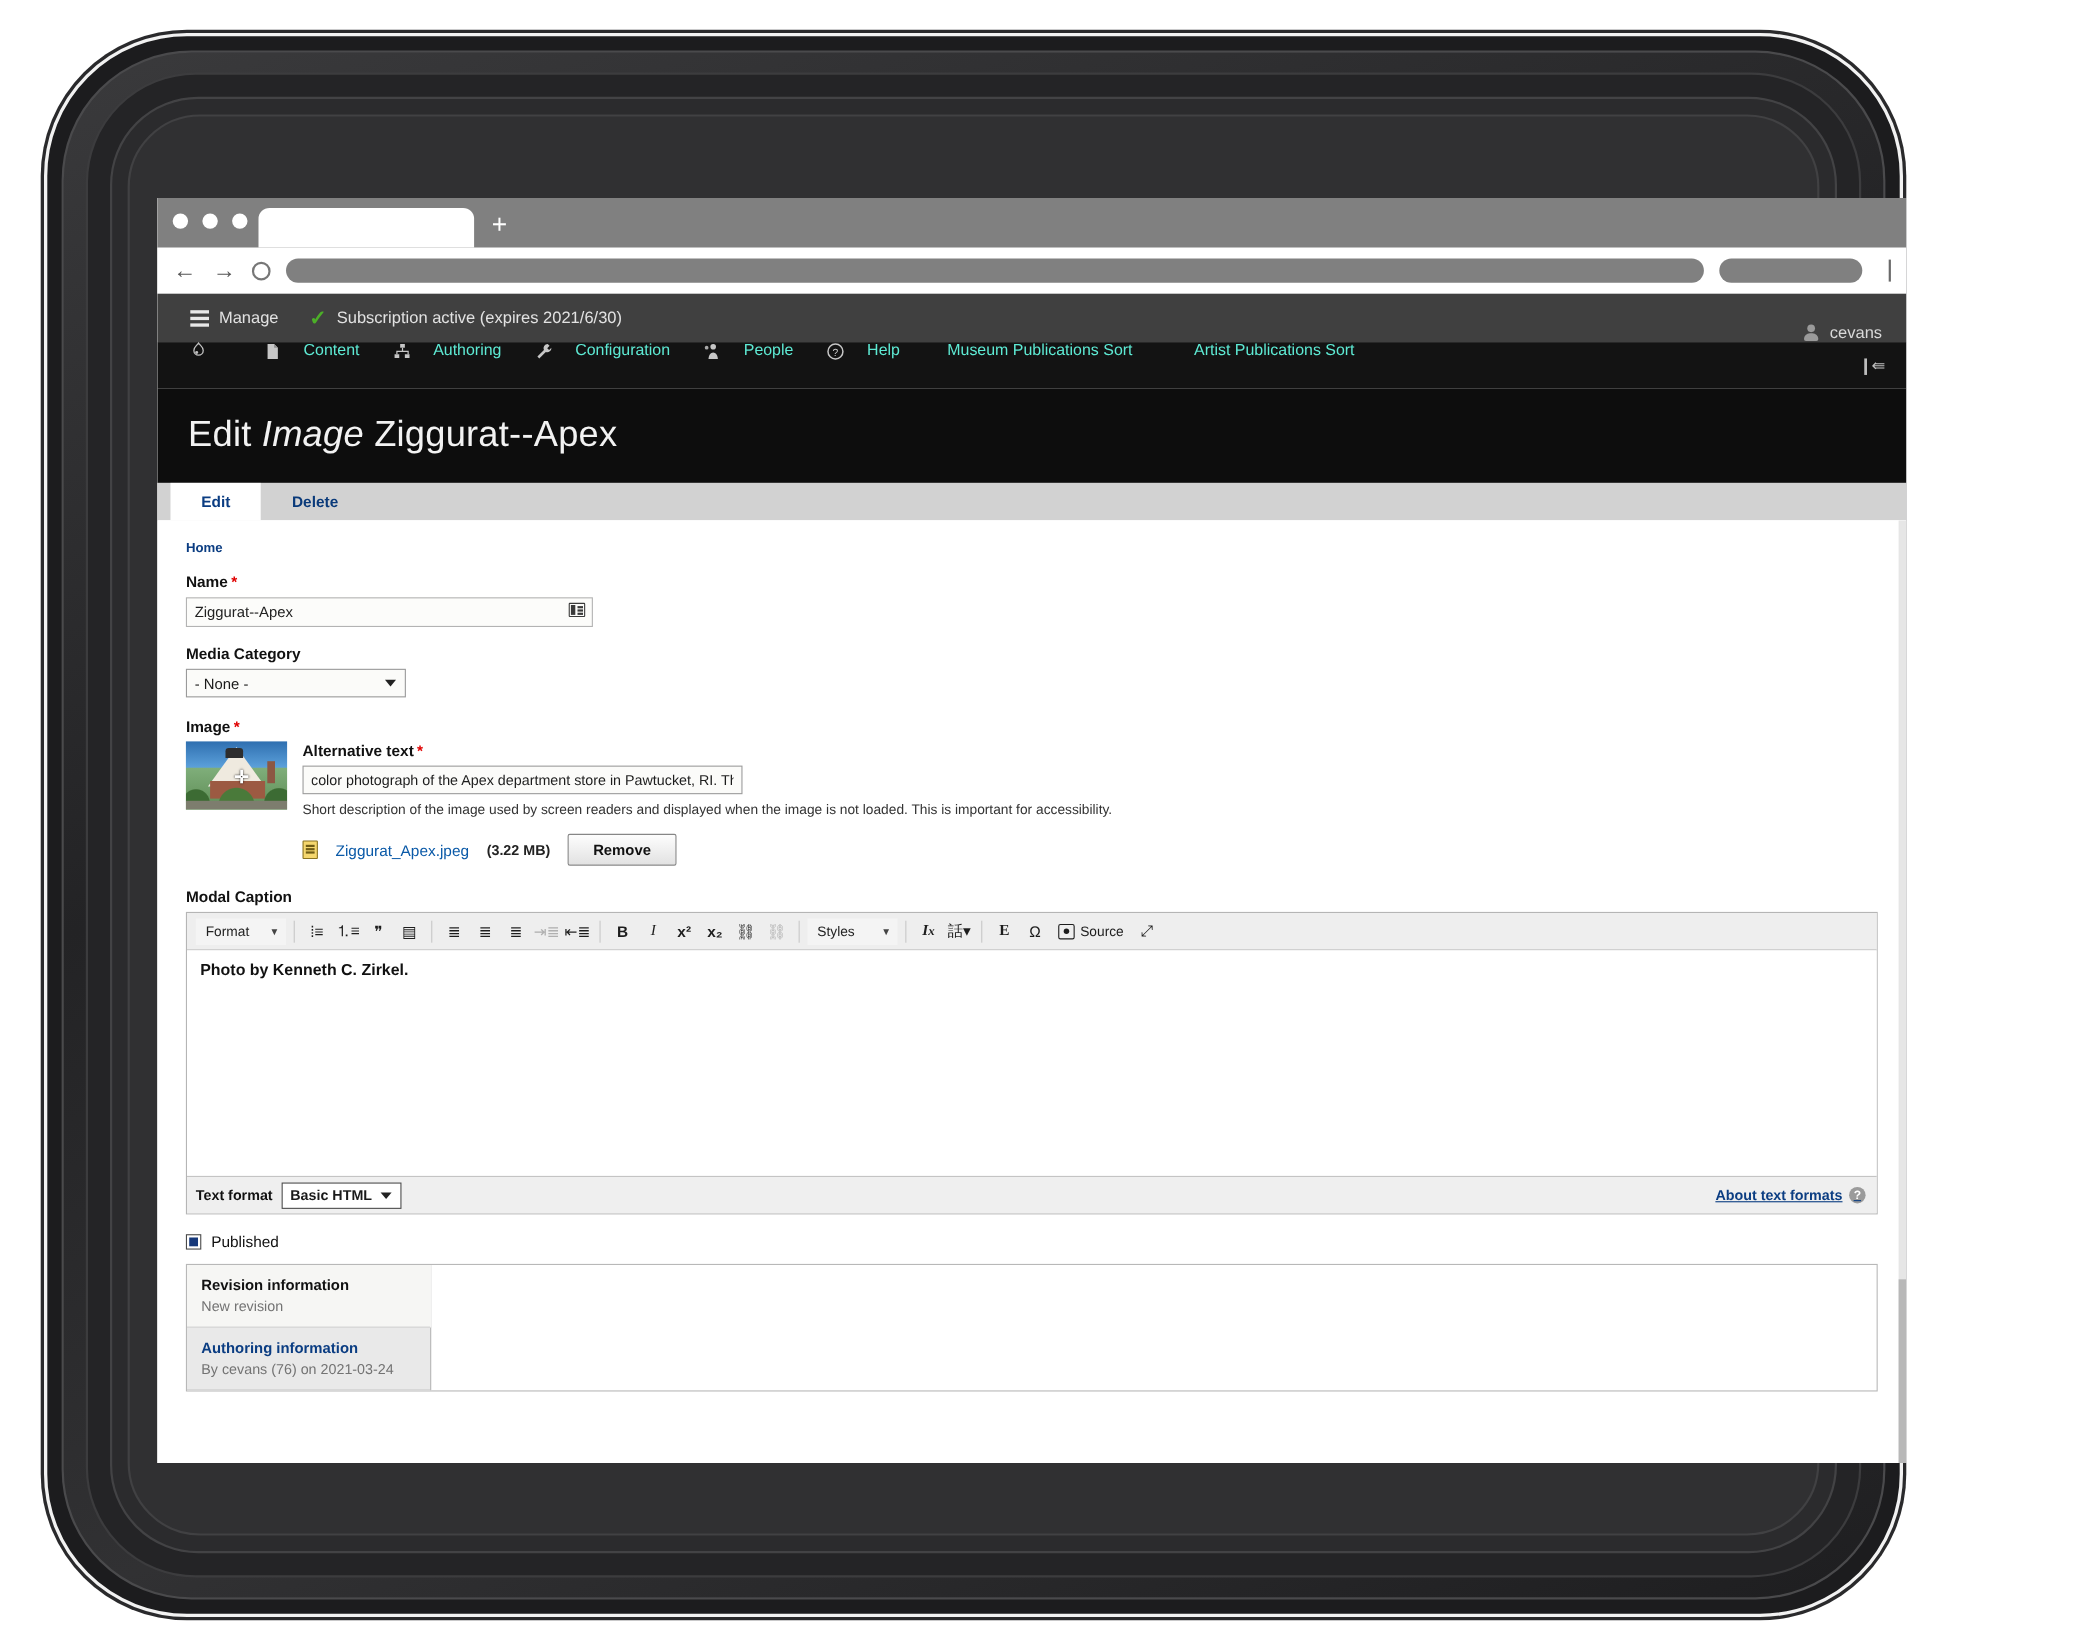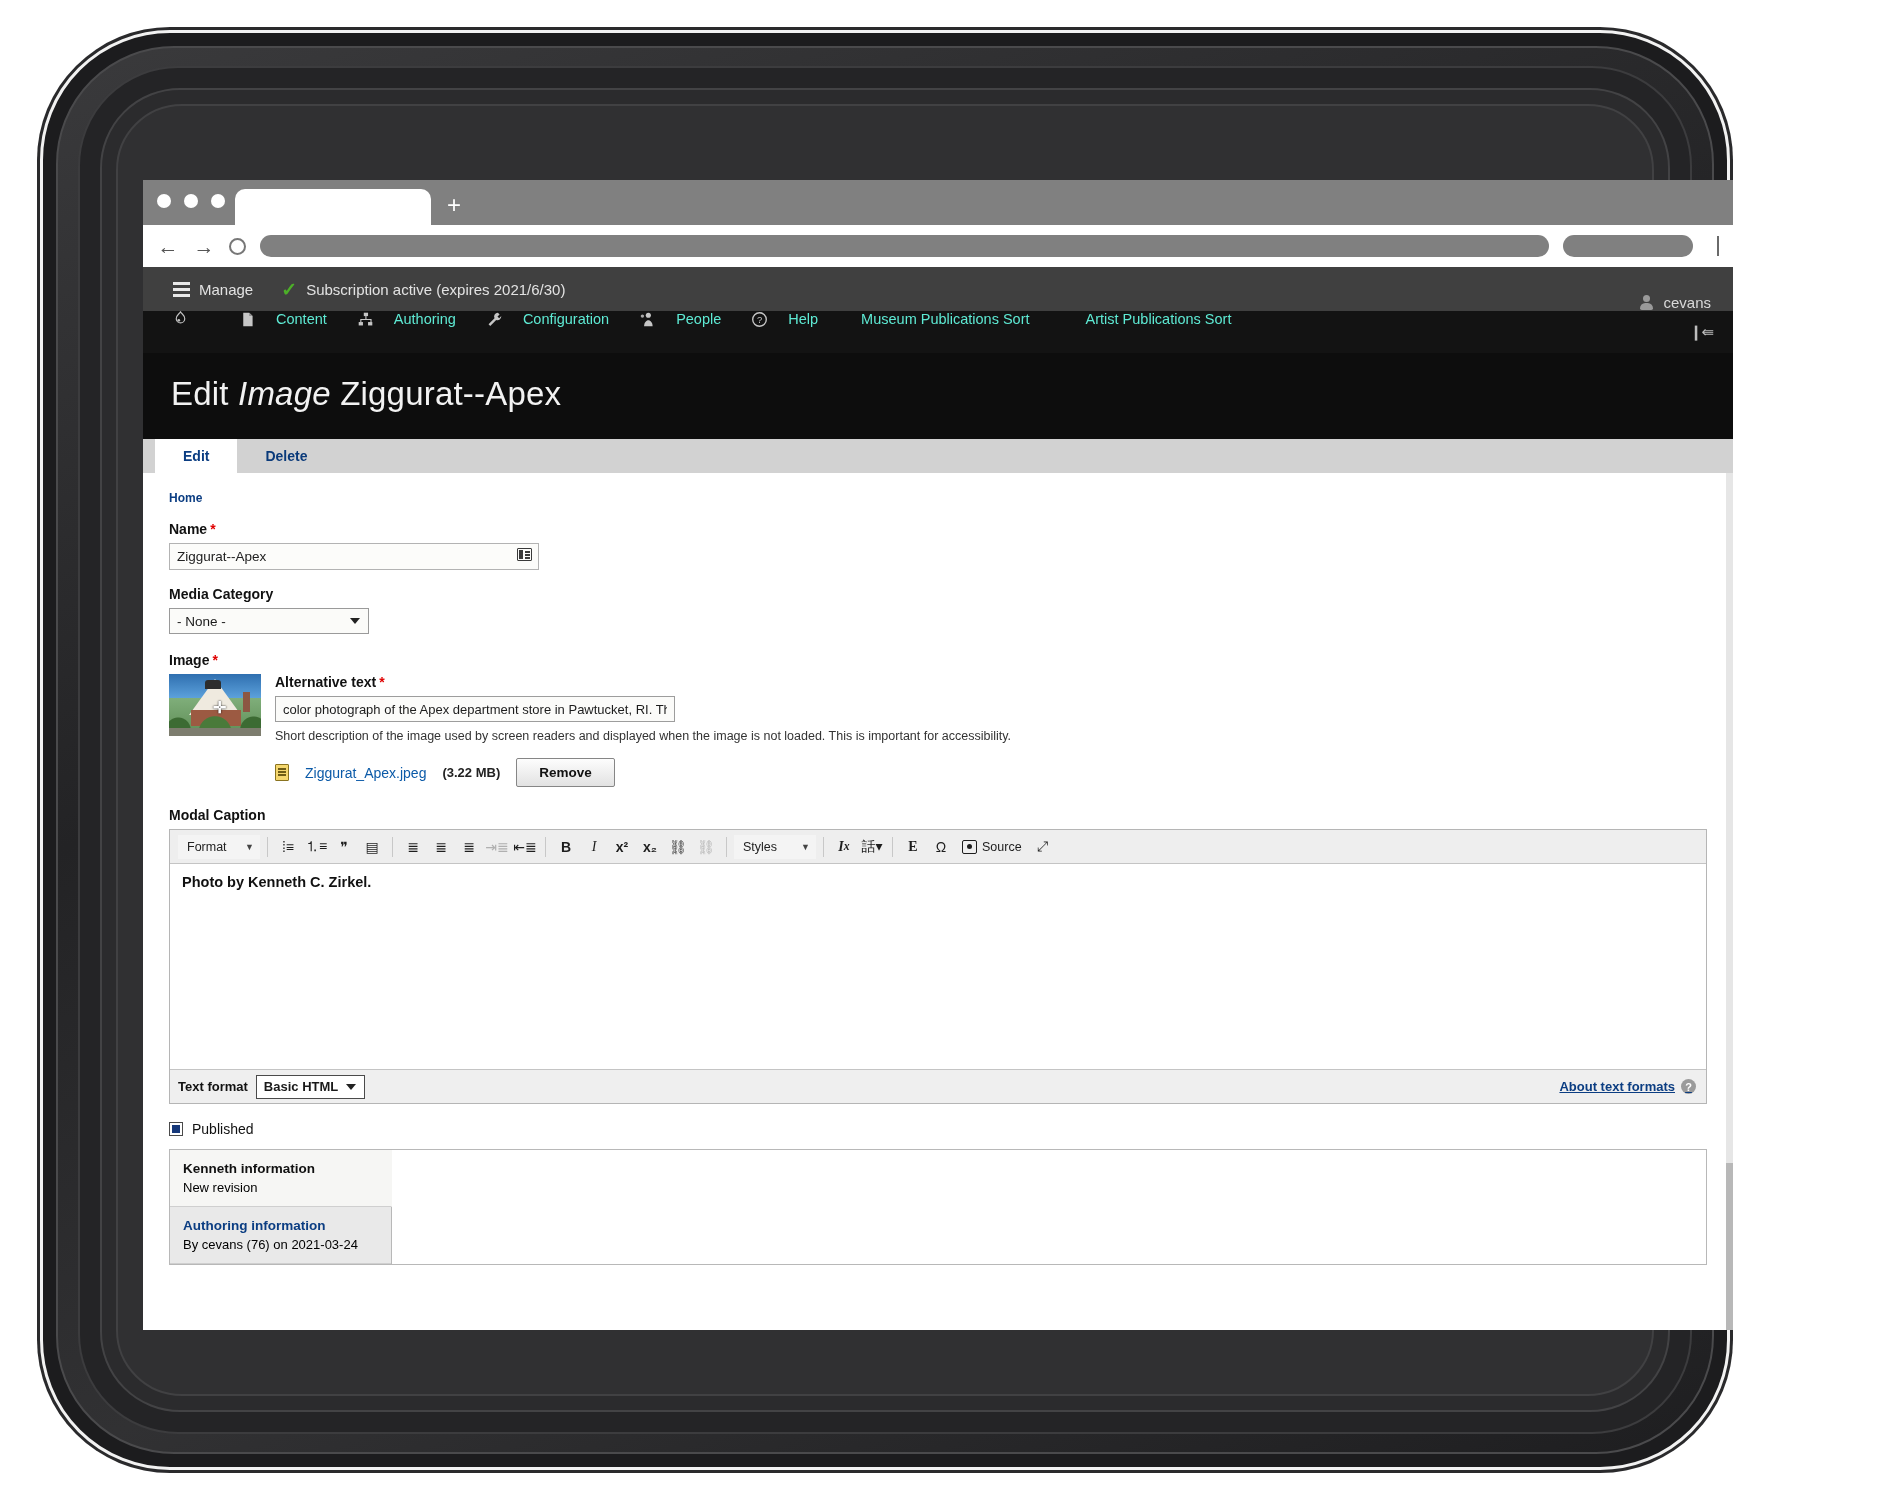--- a/index.html
+++ b/index.html
@@ -364,21 +364,21 @@
     background: #ffffff;
   }
   .vtabs-menu { width: 222px; background: #e9e9e9; border-right: 1px solid #b8b8b8; }
   .vtab {
     padding: 11px 13px;
     border-bottom: 1px solid #cfcfcf;
   }
   .vtab.active { background: #f6f6f4; border-right: 1px solid #f6f6f4; margin-right: -1px; }
   .vtab-title { font-size: 13.5px; font-weight: bold; color: #111; }
   .vtab.link .vtab-title { color: #0b3d82; }
-  .vtab-sub { font-size: 13px; color: #000000; margin-top: 4px; }
+  .vtab-sub { font-size: 13px; color: #737373; margin-top: 4px; }
   .vtabs-pane { flex: 1; padding: 14px 22px 18px 16px; background: #fff; }
   .log-label { font-size: 13.5px; font-weight: bold; color: #111; margin: 10px 0 6px 0; }
   .log-area {
     width: 100%; height: 78px; border: 1px solid #8d8d8d; background: #fbfbf9;
     resize: none; font-family: "Liberation Sans", sans-serif;
   }
   .log-help { font-size: 12.5px; color: #333; margin-top: 7px; }
 
   
   .scroll-sliver {
@@ -629,21 +629,21 @@
         <span class="cbox">
             <i></i>
           </span>
         <span class="check-label">Published</span>
       </div>
 
       
       <div class="vtabs">
         <div class="vtabs-menu">
           <div class="vtab active">
-            <div class="vtab-title">Kenneth information</div>
+            <div class="vtab-title">Revision information</div>
             <div class="vtab-sub">New revision</div>
           </div>
           <div class="vtab link">
             <div class="vtab-title">Authoring information</div>
             <div class="vtab-sub">By cevans (76) on 2021-03-24</div>
           </div>
         </div>
       </div>
 
       

